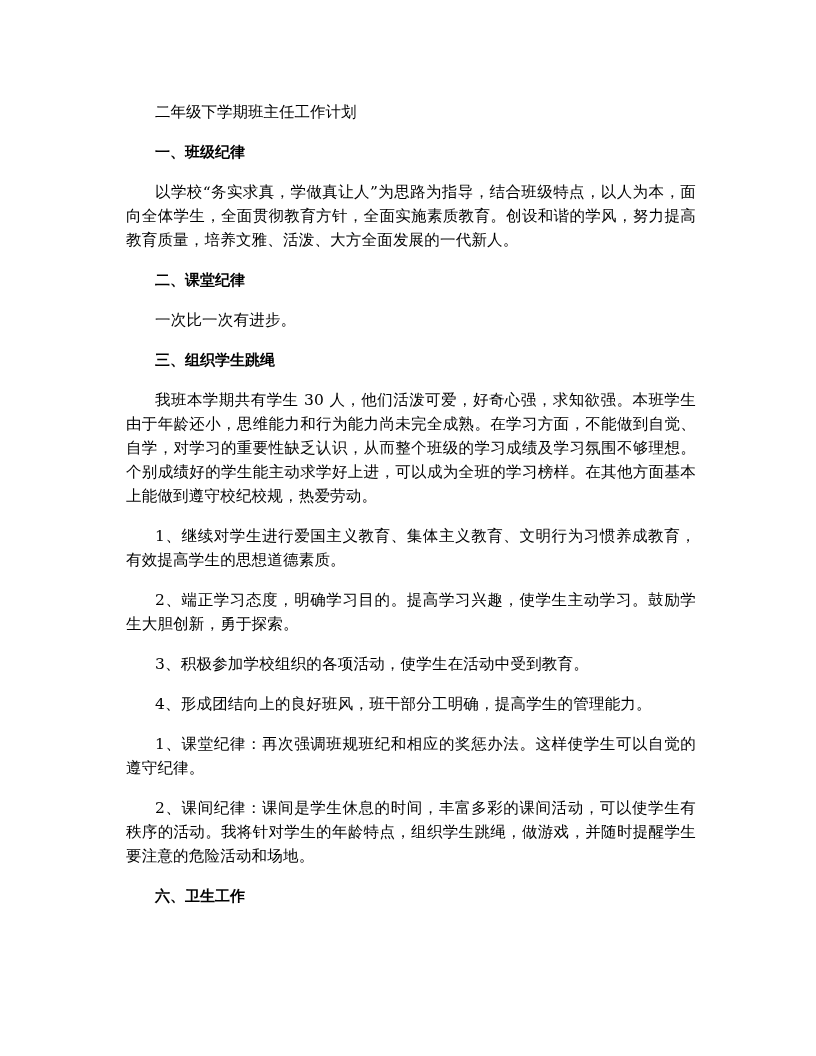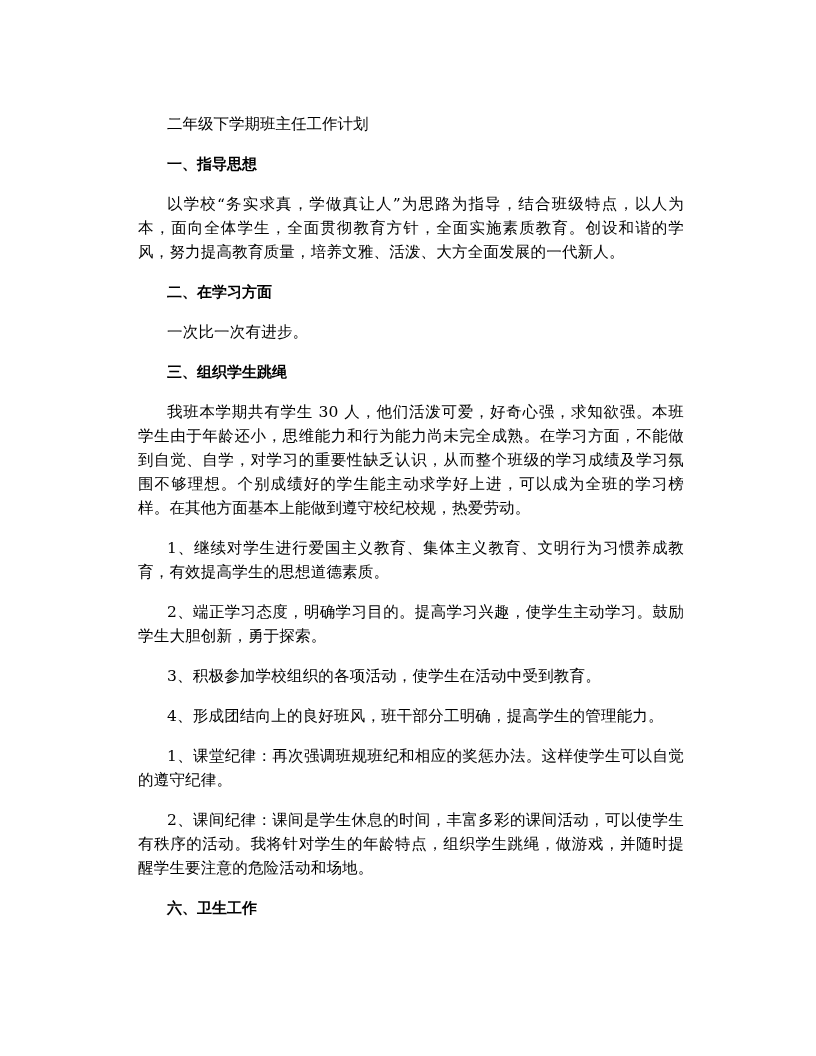--- a/index.html
+++ b/index.html
@@ -1,34 +1,34 @@
 <!DOCTYPE html>
 <html><head>
   <meta charset="utf-8">
   <style>
     html, body { margin: 0; padding: 0; background: #ffffff; }
     body { width: 816px; height: 1056px; position: relative; overflow: hidden;
            font-family: "DejaVu Serif", "Liberation Serif", serif; color: #000; }
     .page { position: absolute; left: 122px; top: 96px; width: 578px; }
-    .line { font-size: 15.5px; line-height: 24px; margin: 16px; }
+    .line { font-size: 15.5px; line-height: 24px; margin: 4px; }
     .title { padding-left: 29px; }
     .heading { padding-left: 29px; font-weight: bold; font-family: "DejaVu Sans", "Liberation Sans", sans-serif; font-size: 15px; }
     .para { text-indent: 29px; text-align: justify; letter-spacing: 0.2px; }
     .gap { margin-top: 16px; }
   </style>
 </head>
 <body>
 
 <div class="page">
   <p class="line title">二年级下学期班主任工作计划</p>
 
-  <p class="line heading gap">一、指导思想</p>
+  <p class="line heading gap">一、班级纪律</p>
   <p class="line para gap">以学校“务实求真，学做真让人”为思路为指导，结合班级特点，以人为本，面向全体学生，全面贯彻教育方针，全面实施素质教育。创设和谐的学风，努力提高教育质量，培养文雅、活泼、大方全面发展的一代新人。</p>
 
-  <p class="line heading gap">二、在学习方面</p>
+  <p class="line heading gap">二、课堂纪律</p>
   <p class="line para gap">一次比一次有进步。</p>
 
   <p class="line heading gap">三、组织学生跳绳</p>
   <p class="line para gap">我班本学期共有学生 30 人，他们活泼可爱，好奇心强，求知欲强。本班学生由于年龄还小，思维能力和行为能力尚未完全成熟。在学习方面，不能做到自觉、自学，对学习的重要性缺乏认识，从而整个班级的学习成绩及学习氛围不够理想。个别成绩好的学生能主动求学好上进，可以成为全班的学习榜样。在其他方面基本上能做到遵守校纪校规，热爱劳动。</p>
 
   <p class="line para gap">1、继续对学生进行爱国主义教育、集体主义教育、文明行为习惯养成教育，有效提高学生的思想道德素质。</p>
   <p class="line para gap">2、端正学习态度，明确学习目的。提高学习兴趣，使学生主动学习。鼓励学生大胆创新，勇于探索。</p>
   <p class="line para gap">3、积极参加学校组织的各项活动，使学生在活动中受到教育。</p>
   <p class="line para gap">4、形成团结向上的良好班风，班干部分工明确，提高学生的管理能力。</p>
 

